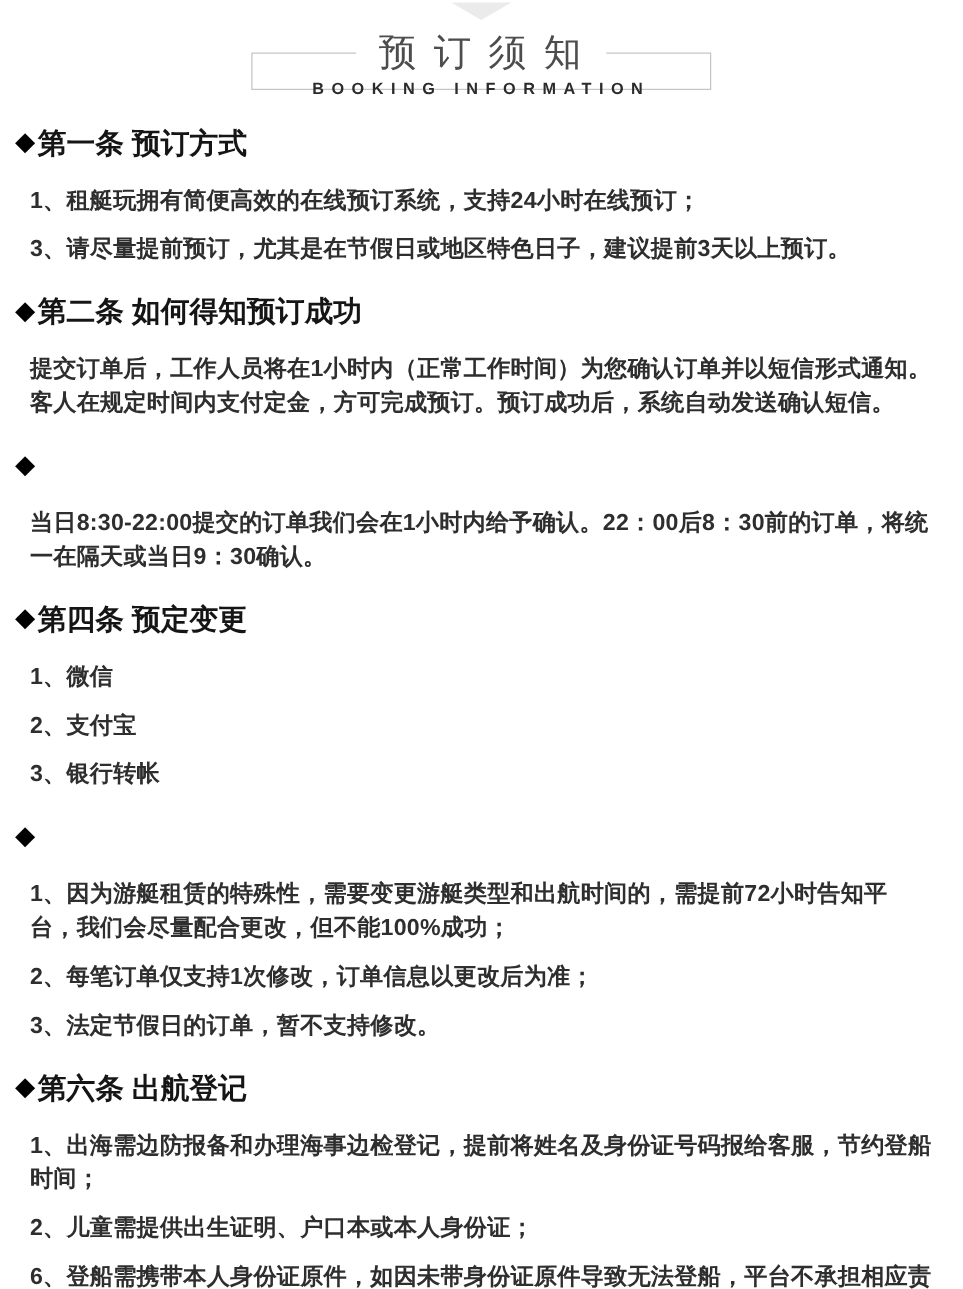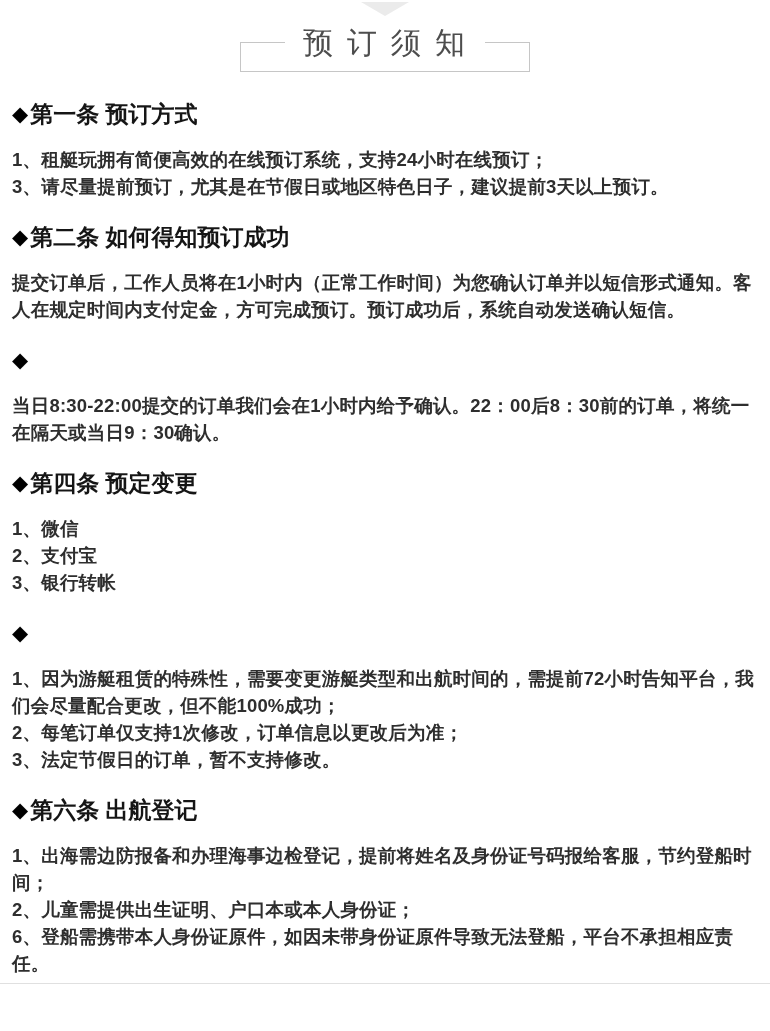--- a/index.html
+++ b/index.html
@@ -23,21 +23,21 @@
     width: 0;
     height: 0;
     border-left: 24px solid transparent;
     border-right: 24px solid transparent;
     border-top: 14px solid #ebebeb;
     margin: 2px auto 0 auto;
   }
   
   .title-box {
     position: relative;
-    width: 290px;
+    width: 368px;
     height: 30px;
     border: 1px solid #c6c6c6;
     margin: 26px auto 0 auto;
   }
   .title-cn {
     position: absolute;
     top: 0;
     left: 50%;
     transform: translate(-50%, -50%);
     background: #ffffff;
@@ -73,21 +73,21 @@
     margin: 0 0 17px 0;
     display: flex;
     align-items: center;
   }
   .diamond {
     font-size: 21px;
     color: #000000;
     margin-right: 2px;
   }
   .section-body p {
-    margin: 0;
+    margin: 12px;
     font-size: 18.5px;
     line-height: 27px;
     font-weight: 700;
     color: #2e2e2e;
     letter-spacing: 0.2px;
   }
   
   .bottom-divider {
     height: 1px;
     background: #e0e0e0;
@@ -96,20 +96,21 @@
 </style>
 </head>
 <body>
 
 <div class="page">
 
   <div class="top-triangle"></div>
 
   <div class="title-box">
     <div class="title-cn">预订须知</div>
+    <div class="title-en">BOOKING INFORMATION</div>
   </div>
 
   <div class="content">
   <div class="section">
     <h2 class="section-heading">
       <span class="diamond">◆</span>
       <span>第一条 预订方式</span>
     </h2>
     <div class="section-body">
           <p>1、租艇玩拥有简便高效的在线预订系统，支持24小时在线预订；</p>

